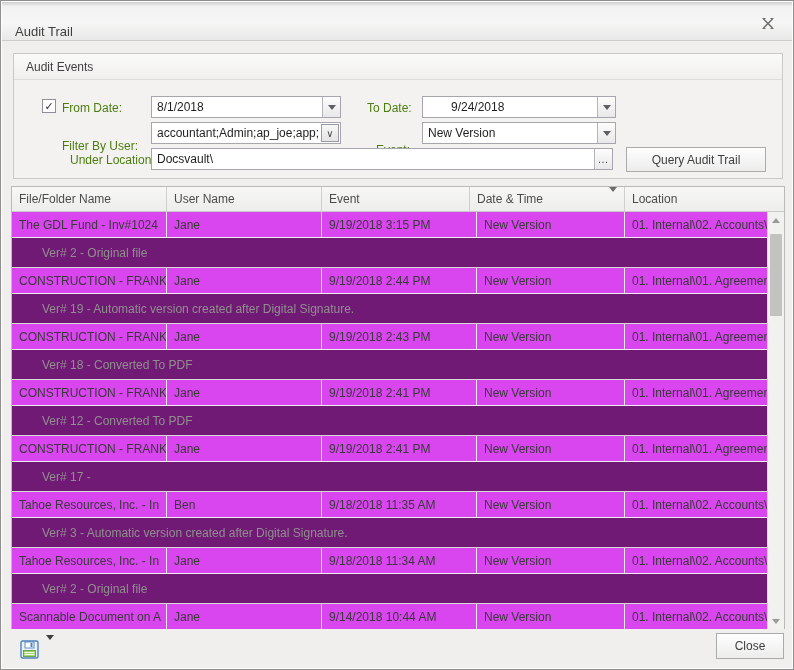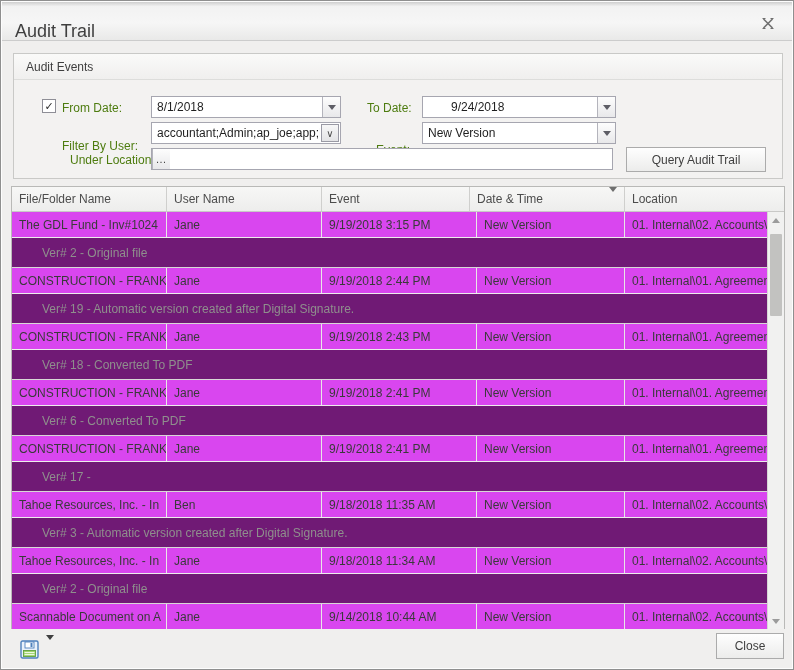--- a/index.html
+++ b/index.html
@@ -13,21 +13,21 @@
     box-shadow: inset 0 0 0 1px #fdfdfd;
   }
 
   
   .titlebar {
     position: absolute; left: 1px; right: 1px; top: 1px; height: 39px;
     background: linear-gradient(#cfcfcf 0%, #f2f2f2 12%, #f6f6f6 55%, #e9e9e8 100%);
     border-bottom: 1px solid #cccccc;
     display: flex; align-items: center; padding: 4px 14px 0 13px;
   }
-  .title { font-size: 18px; color: #3f3f3f; flex: 1; margin-top: 16px; }
+  .title { font-size: 13px; color: #3f3f3f; flex: 1; margin-top: 16px; }
   .close-btn { width: 20px; height: 18px; display: flex; align-items: center; justify-content: center; cursor: default; }
 
   
   .groupbox {
     position: absolute; left: 12px; top: 52px; width: 770px; height: 126px;
     border: 1px solid #c9c9c7; background: #f3f2f1;
   }
   .groupbox-header {
     height: 26px; background: linear-gradient(#fafaf9, #f0efee);
     border-bottom: 1px solid #dddddb;
@@ -193,20 +193,21 @@
   <span class="lbl" style="left:375px; top:126px;margin-top:16px;">Event:</span>
   <div class="combo" style="left:421px; top:121px; width:194px;">
     <span class="val">New Version</span>
     <span class="dd-btn">
         <span class="tri-down"></span>
       </span>
   </div>
 
   <span class="lbl" style="left:69px; top:152px;">Under Location:</span>
   <div class="textfield" style="left:150px; top:147px; width:462px;">
+    <span class="val">Docsvault\</span>
     <span class="ellipsis-btn">…</span>
   </div>
   <div class="push-btn" style="left:625px; top:146px; width:140px; height:25px;">Query Audit Trail</div>
 
   <div class="grid">
     <div class="grid-header">
       <div class="hcell col-name">
           <span>File/Folder Name</span>
         </div>
       <div class="hcell col-user">
@@ -256,21 +257,21 @@
     <div class="sub-row">Ver# 18 - Converted To PDF</div>
   </div>
         <div class="pair">
     <div class="main-row">
       <div class="c col-name">CONSTRUCTION - FRANKE</div>
       <div class="c col-user">Jane</div>
       <div class="c col-date">9/19/2018 2:41 PM</div>
       <div class="c col-event">New Version</div>
       <div class="c col-loc">01. Internal\01. Agreemen</div>
     </div>
-    <div class="sub-row">Ver# 6 - Converted To PDF</div>
+    <div class="sub-row">Ver# 12 - Converted To PDF</div>
   </div>
         <div class="pair">
     <div class="main-row">
       <div class="c col-name">CONSTRUCTION - FRANKE</div>
       <div class="c col-user">Jane</div>
       <div class="c col-date">9/19/2018 2:41 PM</div>
       <div class="c col-event">New Version</div>
       <div class="c col-loc">01. Internal\01. Agreemen</div>
     </div>
     <div class="sub-row">Ver# 17 -</div>

